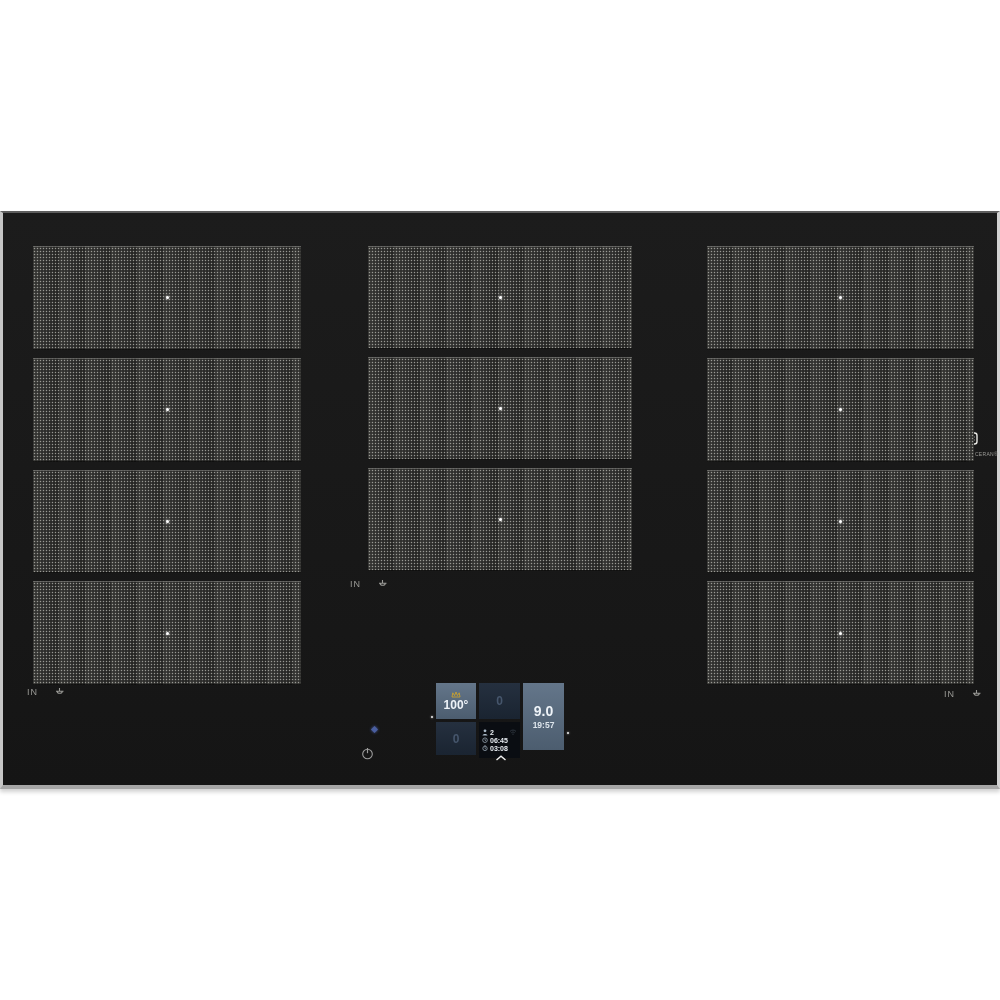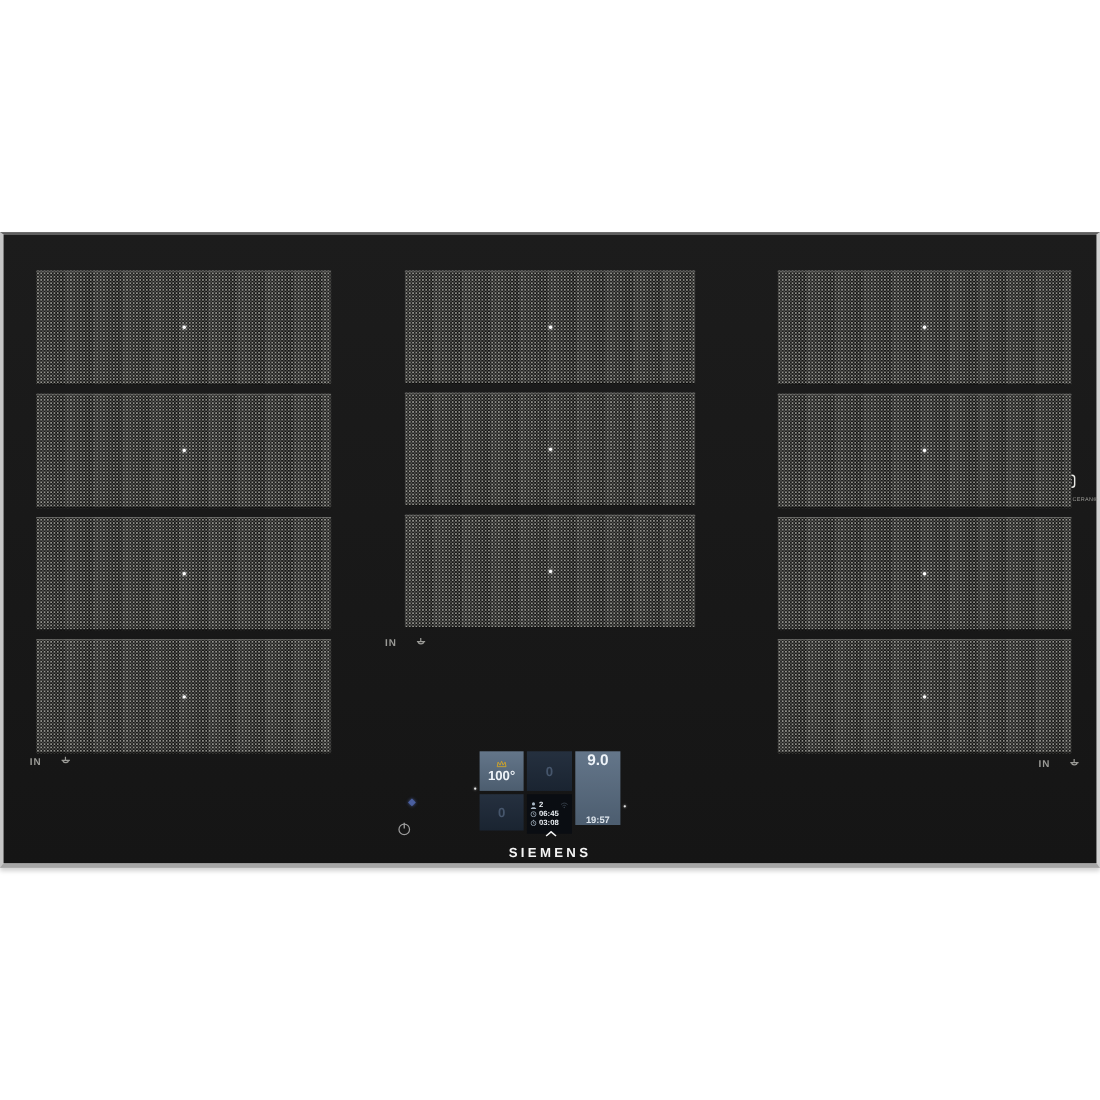--- a/index.html
+++ b/index.html
@@ -36,39 +36,39 @@
     border-bottom:1px solid rgba(0,0,0,0.6);
   }
   .seg::after {
     content:""; position:absolute; left:50%; top:50%;
     width:3px; height:3px; margin:-1.5px 0 0 -1.5px; border-radius:50%;
     background:#ffffff; box-shadow:0 0 3px rgba(255,255,255,0.9);
   }
 
   
   .in-mark { position:absolute; display:flex; gap:16px;
-             color:#9a9a96; font-size:9px; font-weight:bold; letter-spacing:1px; }
+             color:#9a9a96; font-size:9px; font-weight:normal; letter-spacing:1px; }
   .in-left   { left:27px;  top:687px; }
   .in-center { left:350px; top:579px; }
   .in-right  { left:944px; top:689px; }
   .pan-glyph { display:inline-block; }
 
   
   .schott { position:absolute; left:948px; top:218px; width:40px; text-align:center; }
   .schott-caption { display:block; margin-top:2px; font-size:5px; color:#9a9a96; letter-spacing:0.3px; white-space:nowrap; }
 
   
   .tile { position:absolute; display:flex; align-items:center; justify-content:center;
           color:#eef3f8; overflow:hidden; }
   .tile-active  { background:linear-gradient(180deg,#64768a 0%,#4c5d6f 100%); }
   .tile-dim     { background:linear-gradient(180deg,#25303f 0%,#1a2431 100%); }
   .tile-temp        { left:436px; top:683px; width:40px; height:36px; flex-direction:column; }
   .tile-zero-top    { left:479px; top:683px; width:41px; height:36px; }
   .tile-zero-bottom { left:436px; top:722px; width:40px; height:33px; }
-  .tile-power       { left:523px; top:683px; width:41px; height:67px; flex-direction:column;justify-content:space-between; }
+  .tile-power       { left:523px; top:683px; width:41px; height:67px; flex-direction:column; }
   .tile-info        { left:479px; top:722px; width:41px; height:36px;
                       background:#0a0d12; flex-direction:column; align-items:flex-start;
                       justify-content:center; padding:2px 3px; gap:1px; }
   .temp-value { font-size:12px; font-weight:bold; line-height:1; margin-top:1px; }
   .zero-value { font-size:12px; font-weight:bold; color:#46566c; }
   .power-level { font-size:14px; font-weight:bold; line-height:1; }
   .power-countdown { font-size:8.5px; color:#dde5ec; margin-top:2px;font-weight:bold; }
   .info-row { display:flex; align-items:center; gap:2px; font-size:7px; font-weight:bold;
               color:#e9eef3; line-height:1; width:100%; }
   .wifi { margin-left:auto; opacity:0.55; }
@@ -197,15 +197,14 @@
 
   <div class="ind-dot ind-dot-a"></div>
   <div class="ind-dot ind-dot-b"></div>
 
   <div class="diamond"></div>
   <svg class="power-key" width="13" height="13" viewBox="0 0 13 13">
     <circle cx="6.5" cy="7" r="4.8" fill="none" stroke="#9c9c9c" stroke-width="1.1"></circle>
     <line x1="6.5" y1="1" x2="6.5" y2="6.2" stroke="#9c9c9c" stroke-width="1.2"></line>
   </svg>
 
-  <div class="brand">SIEMENS</div>
 
 </div>
 
 </body></html>

